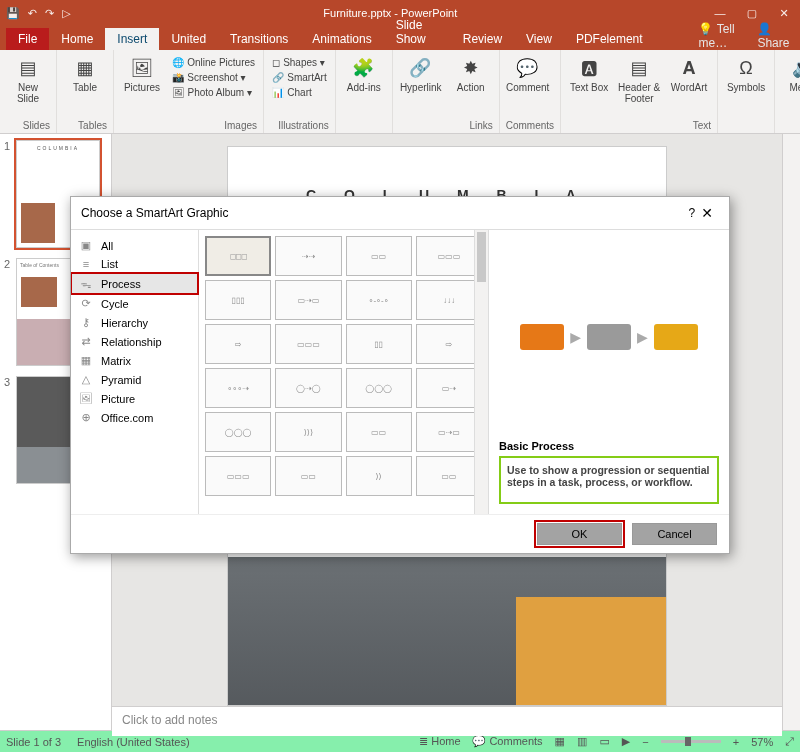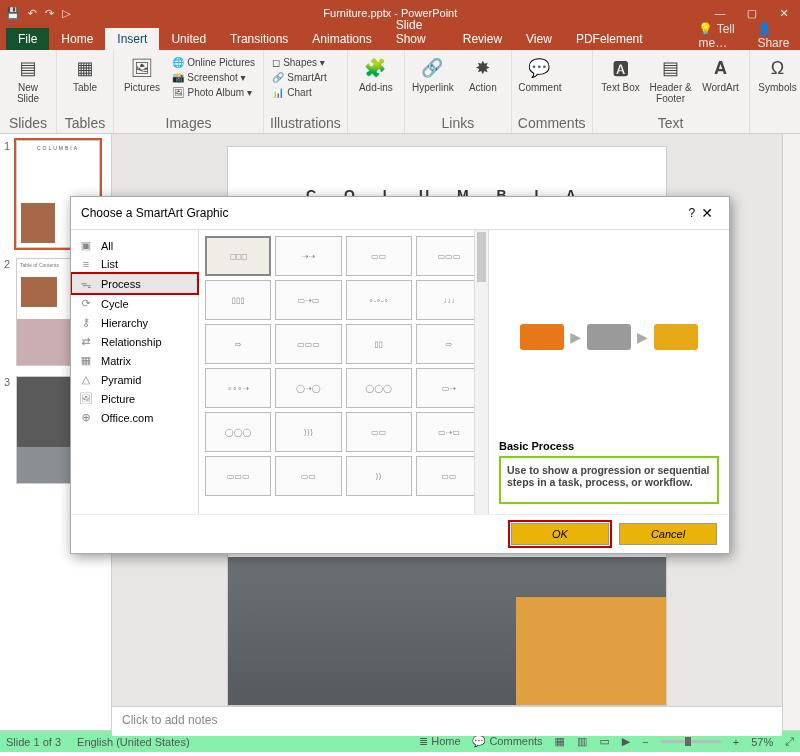--- a/index.html
+++ b/index.html
@@ -10,28 +10,28 @@
   .qat { display: flex; gap: 8px; padding: 0 6px; align-items: center; }
   .qat span { opacity: .9; }
   .title-center { flex: 1; text-align: center; }
   .window-controls { display: flex; }
   .window-controls div { width: 32px; text-align: center; opacity: .9; }
 
   
   .ribbon-tabs { height: 24px; background: #b7472a; display: flex; align-items: end; font-size: 12px; padding-left: 6px; color: #fff; }
   .ribbon-tabs .tab { padding: 4px 12px 4px; cursor: pointer; }
   .ribbon-tabs .tab.active { background: #f3f2f1; color: #0c4a6e; }
-  .ribbon-tabs .file { background: #14532d; }
+  .ribbon-tabs .file { background: #b91c1c; }
   .ribbon-tabs .spacer { flex: 1; }
   .tellshare { display: flex; align-items: center; gap: 12px; padding-right: 8px; font-size: 12px; color: #e5e5e5; margin-left: 44px; }
 
   
   .ribbon { height: 84px; background: #f3f2f1; border-bottom: 1px solid #d0cece; display: flex; font-size: 10px; color: #444; }
   .group { border-right: 1px solid #e1dfdd; padding: 2px 6px 0; display: flex; flex-direction: column; justify-content: space-between; }
-  .group-label { text-align: center; font-size: 14px; color: #666; padding: 2px 0; }
+  .group-label { text-align: right; font-size: 10px; color: #666; padding: 2px 0; }
   .group-body { display: flex; gap: 6px; align-items: flex-start; flex: 1; padding-top: 4px; }
   .bigbtn { display: flex; flex-direction: column; align-items: center; gap: 2px; width: 44px; text-align: center; font-size: 10px; line-height: 11px; }
   .ico { width: 24px; height: 24px; display: flex; align-items: center; justify-content: center; font-size: 18px; }
   .stack { display: flex; flex-direction: column; gap: 2px; font-size: 10px; }
   .stack div { padding: 1px 2px; white-space: nowrap; }
 
   
   .workspace { display: flex; height: 596px; }
   .slide-panel { width: 112px; border-right: 1px solid #d0cece; padding: 6px 4px; overflow: hidden; background:#fff; }
   .thumb-wrap { display: flex; margin-bottom: 10px; }
@@ -72,21 +72,21 @@
   .sa.sel::after { content:"◻◻◻"; letter-spacing:-1px; color:#999; }
   .grid-scroll { position:absolute; right:0; top:0; bottom:0; width:14px; background:#f3f2f1; border-left:1px solid #ddd; }
   .grid-scroll::after { content:""; position:absolute; top:2px; left:2px; right:2px; height:50px; background:#c8c8c8; }
   .dlg-preview { flex: 1; padding: 10px; display:flex; flex-direction:column; }
   .preview-box { flex:1; display:flex; align-items:center; justify-content:center; gap:6px; }
   .block { width:44px; height:26px; border-radius:3px; }
   .arrow { font-size:14px; color:#aaa; }
   .preview-title { font-weight:600; margin:6px 0 4px; font-size:11px; }
   .preview-desc { font-size:10.5px; color:#444; border:2px solid #84cc16; padding:6px; height:48px;font-weight:bold; }
   .dlg-buttons { display:flex; justify-content:flex-end; gap:10px; padding:8px 12px; border-top:1px solid #eee; }
-  .dlg-buttons button { width:98px; height:22px; font-size:11px; background:#eab308; border:1px solid #999;font-style:italic; }
+  .dlg-buttons button { width:85px; height:22px; font-size:11px; background:#a3a3a3; border:1px solid #999; }
   .dlg-buttons .ok { outline: 2px solid #c00000; outline-offset:1px; }
 </style>
 </head>
 <body>
 
 <div class="titlebar">
   <div class="qat">
     <span>💾</span>
     <span>↶</span>
     <span>↷</span>

